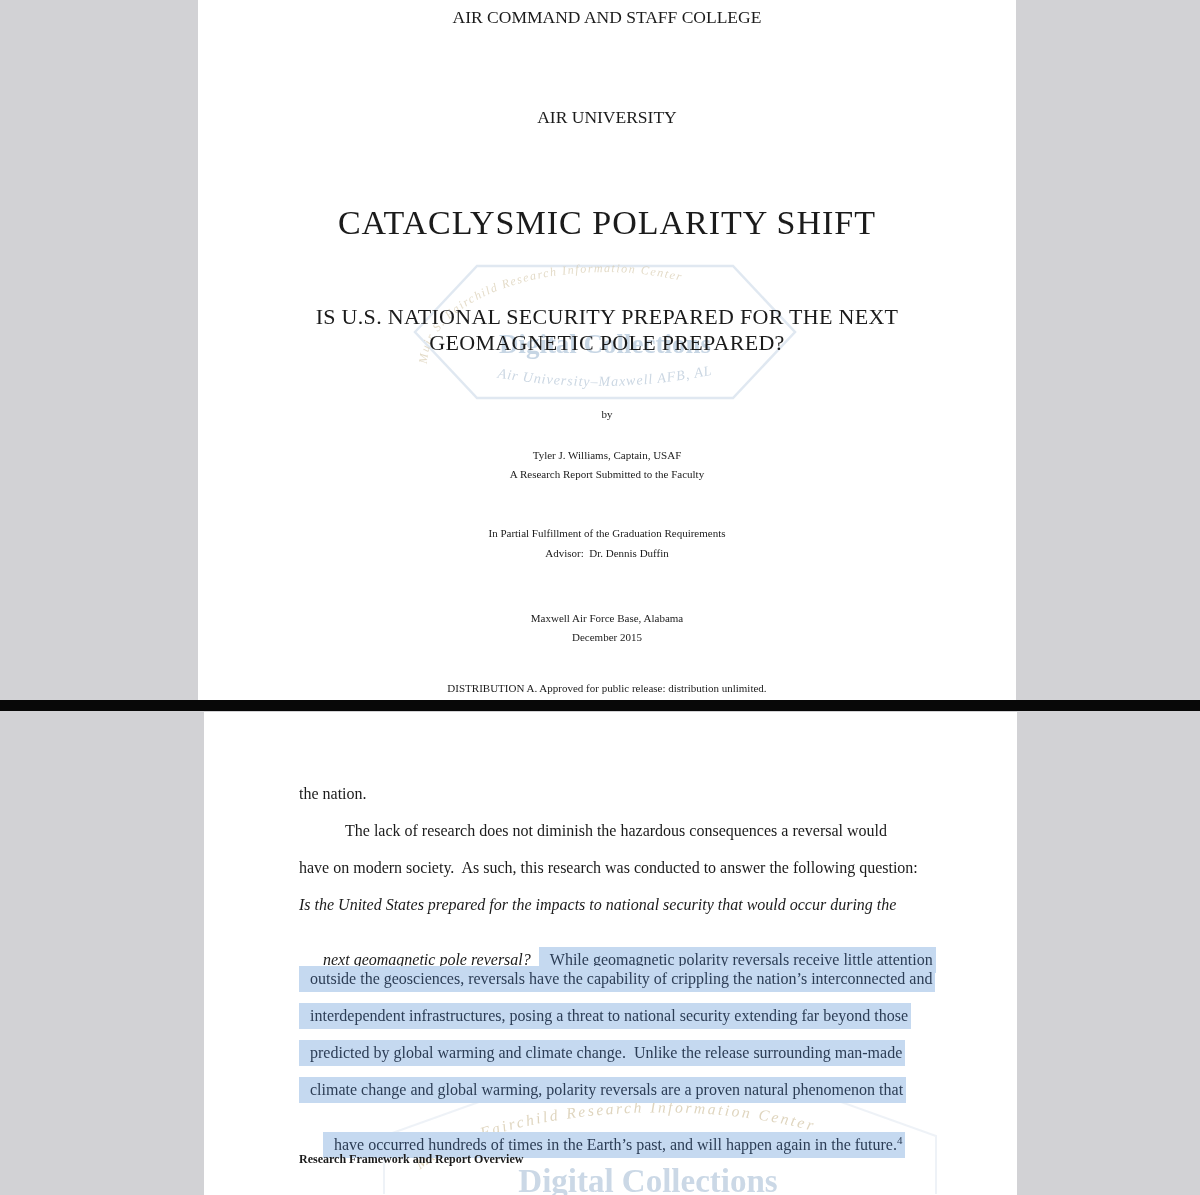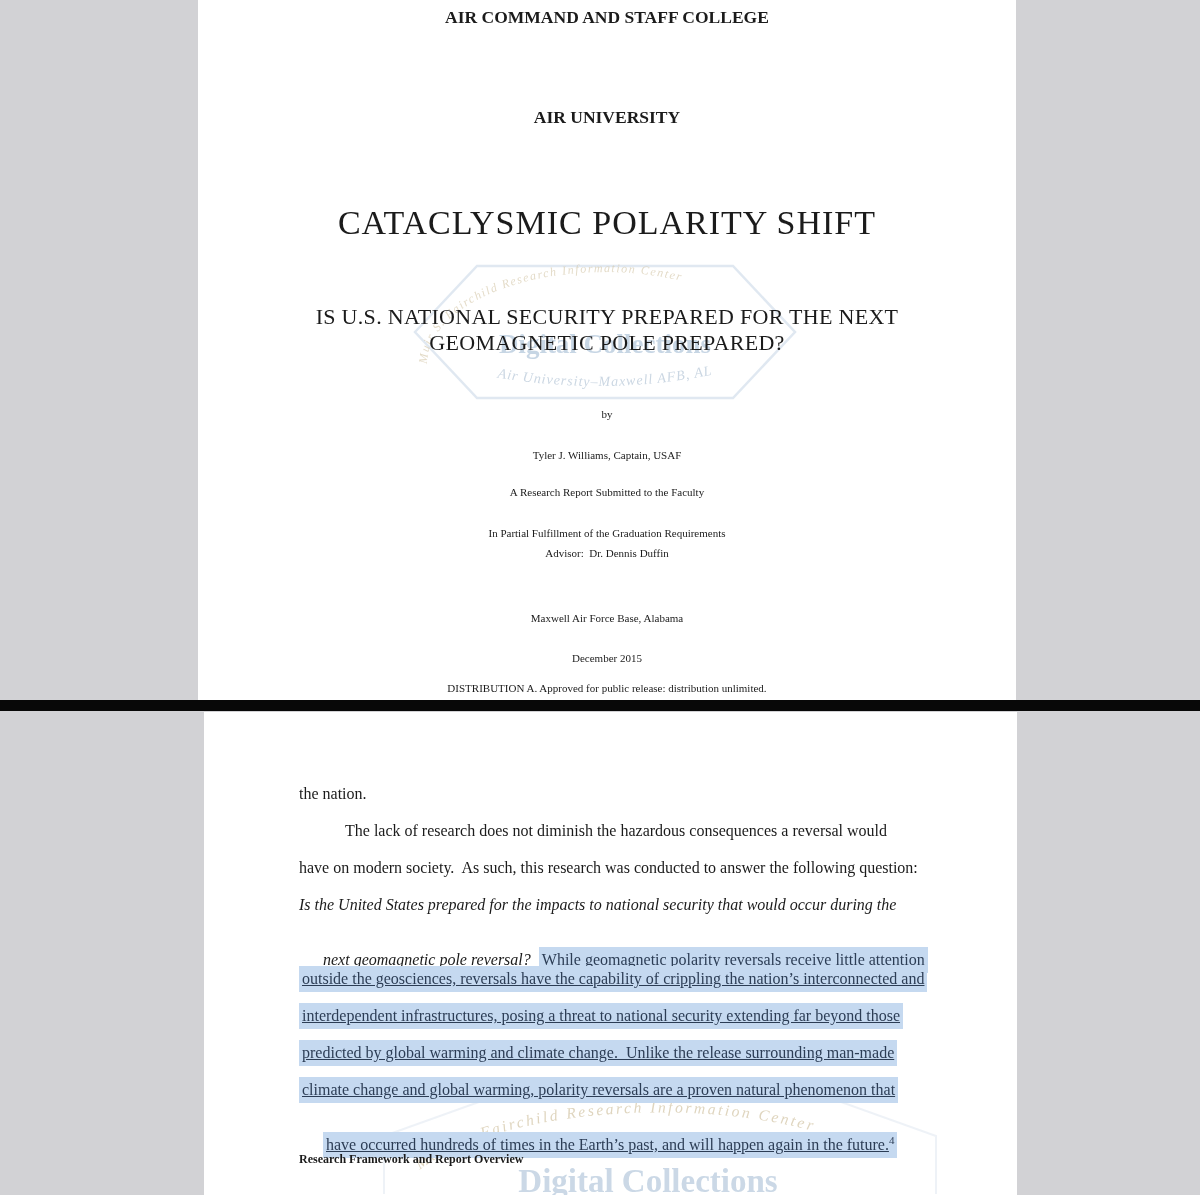--- a/index.html
+++ b/index.html
@@ -3,27 +3,27 @@
 <meta charset="utf-8">
 <style>
   html,body{margin:0;padding:0;background:#d2d2d5;}
   #screen{position:relative;width:1200px;height:1195px;background:#d2d2d5;overflow:hidden;
           font-family:"Liberation Serif","DejaVu Serif",serif;color:#1b1b1b;}
   .page{position:absolute;background:#ffffff;}
   #page-top{left:198px;top:0;width:818px;height:701px;}
   #page-bottom{left:204px;top:712px;width:813px;height:483px;}
   #divider{position:absolute;left:0;top:700px;width:1200px;height:11px;background:#080808;}
   .c{position:absolute;left:0;width:100%;text-align:center;white-space:pre;}
-  .t{white-space:pre;text-decoration:underline;}
-  .fs17{font-size:17.5px;font-weight:bold;}
+  .t{white-space:pre;}
+  .fs17{font-size:17.5px;}
   .fs16{font-size:11px;}
   #doc-title{top:204px;font-size:34px;letter-spacing:1px;}
   .subtitle{font-size:22px;letter-spacing:.3px;margin-top:30px;}
   .bodyline{position:absolute;left:95px;font-size:16px;white-space:pre;}
-  .hl{background:#c5d9f0;padding:4px 3px 5px 3px;color:#2c3d55;}
+  .hl{background:#c5d9f0;padding:4px 3px 5px 11px;color:#2c3d55;}
   .it{font-style:italic;}
   .heading{font-weight:bold;font-size:12px;}
   sup.fn{font-size:11px;vertical-align:super;line-height:0;}
   .wm{position:absolute;pointer-events:none;}
   svg text{font-family:"Liberation Serif","DejaVu Serif",serif;}
 </style>
 </head>
 <body>
 
 <div id="screen">
@@ -45,25 +45,25 @@
       </text>
     </svg>
 
     <div class="c fs17" style="top:7px">AIR COMMAND AND STAFF COLLEGE</div>
     <div class="c fs17" style="top:107px">AIR UNIVERSITY</div>
     <div class="c" id="doc-title">CATACLYSMIC POLARITY SHIFT</div>
     <div class="c subtitle" style="top:274px">IS U.S. NATIONAL SECURITY PREPARED FOR THE NEXT</div>
     <div class="c subtitle" style="top:300px">GEOMAGNETIC POLE PREPARED?</div>
     <div class="c fs16" style="top:408px">by</div>
     <div class="c fs16" style="top:449px">Tyler J. Williams, Captain, USAF</div>
-    <div class="c fs16" style="top:486px">A Research Report Submitted to the Faculty</div>
+    <div class="c fs16" style="top:468px">A Research Report Submitted to the Faculty</div>
     <div class="c fs16" style="top:527px">In Partial Fulfillment of the Graduation Requirements</div>
     <div class="c fs16" style="top:547px">Advisor:  Dr. Dennis Duffin</div>
     <div class="c fs16" style="top:612px">Maxwell Air Force Base, Alabama</div>
-    <div class="c fs16" style="top:652px">December 2015</div>
+    <div class="c fs16" style="top:631px">December 2015</div>
     <div class="c fs16" style="top:682px">DISTRIBUTION A. Approved for public release: distribution unlimited.</div>
   </div>
 
   <div id="divider"></div>
 
   <div id="page-bottom" class="page">
 
     <svg class="wm" style="left:176px;top:380px;" width="560" height="103" viewBox="0 0 560 103">
       <polyline points="4,102 4,44 110,6 450,6 556,44 556,102" fill="none" stroke="#e2e9f1" stroke-width="2" opacity="0.6"></polyline>
       <defs>

